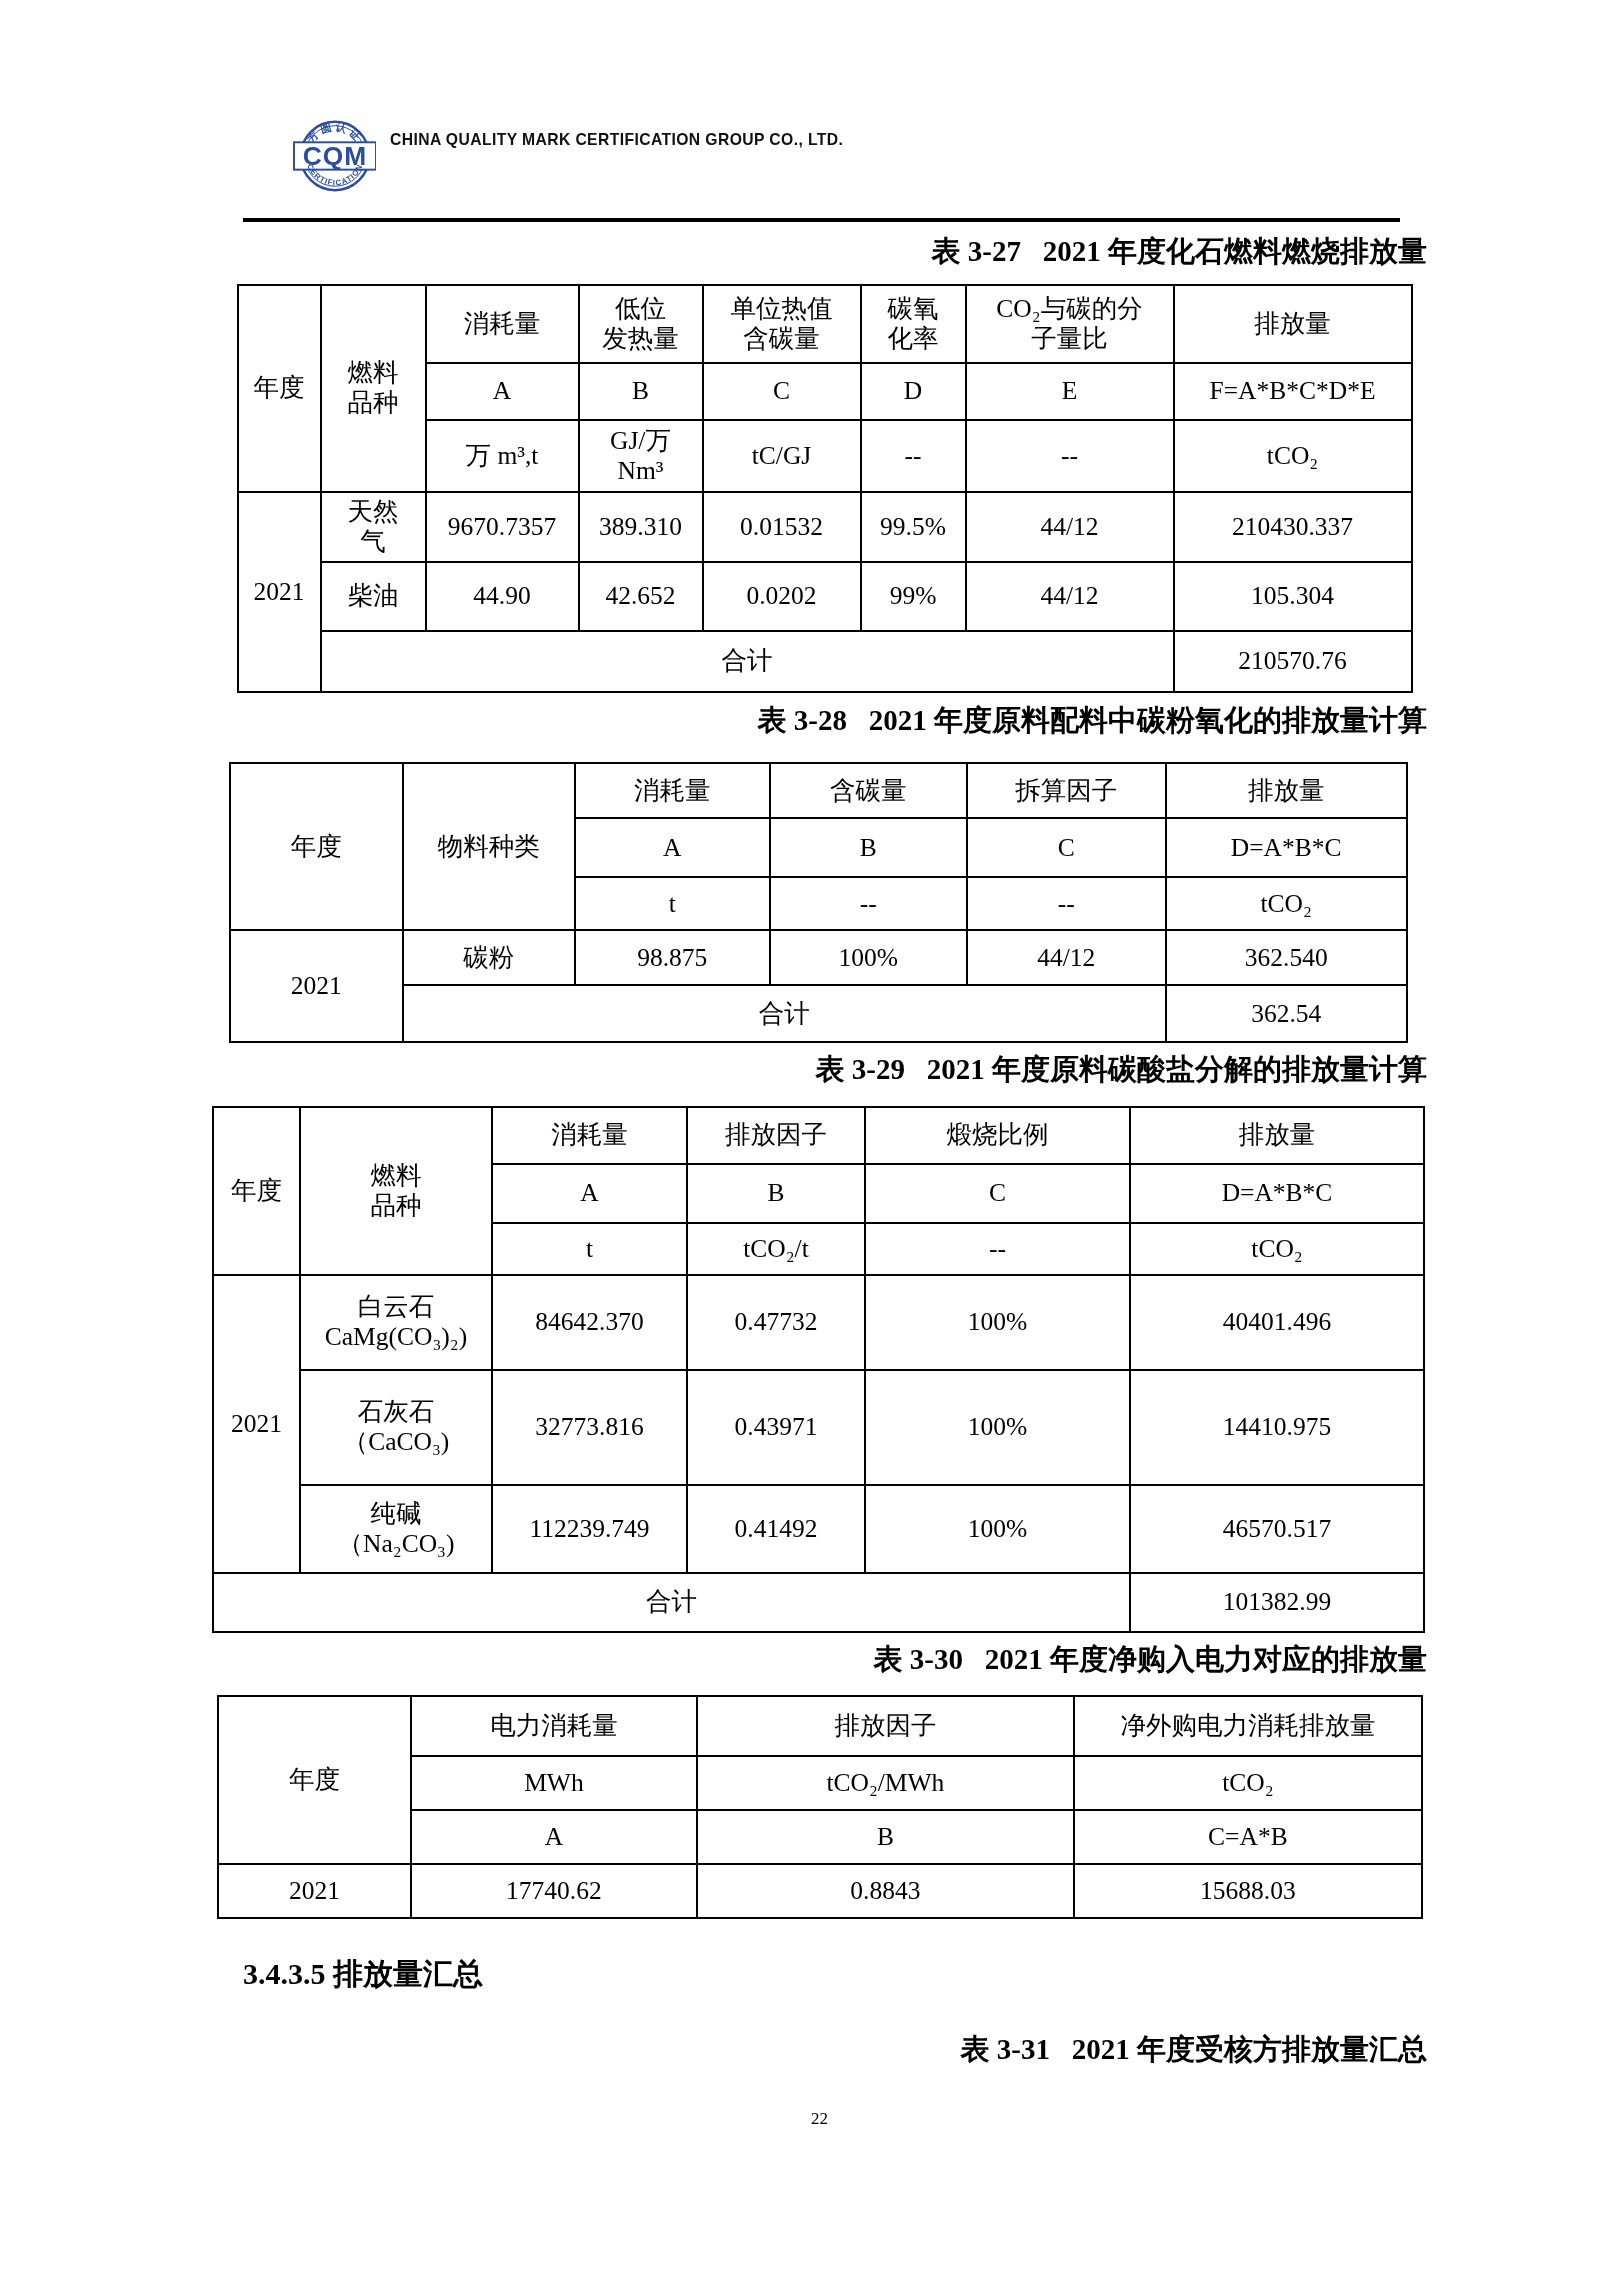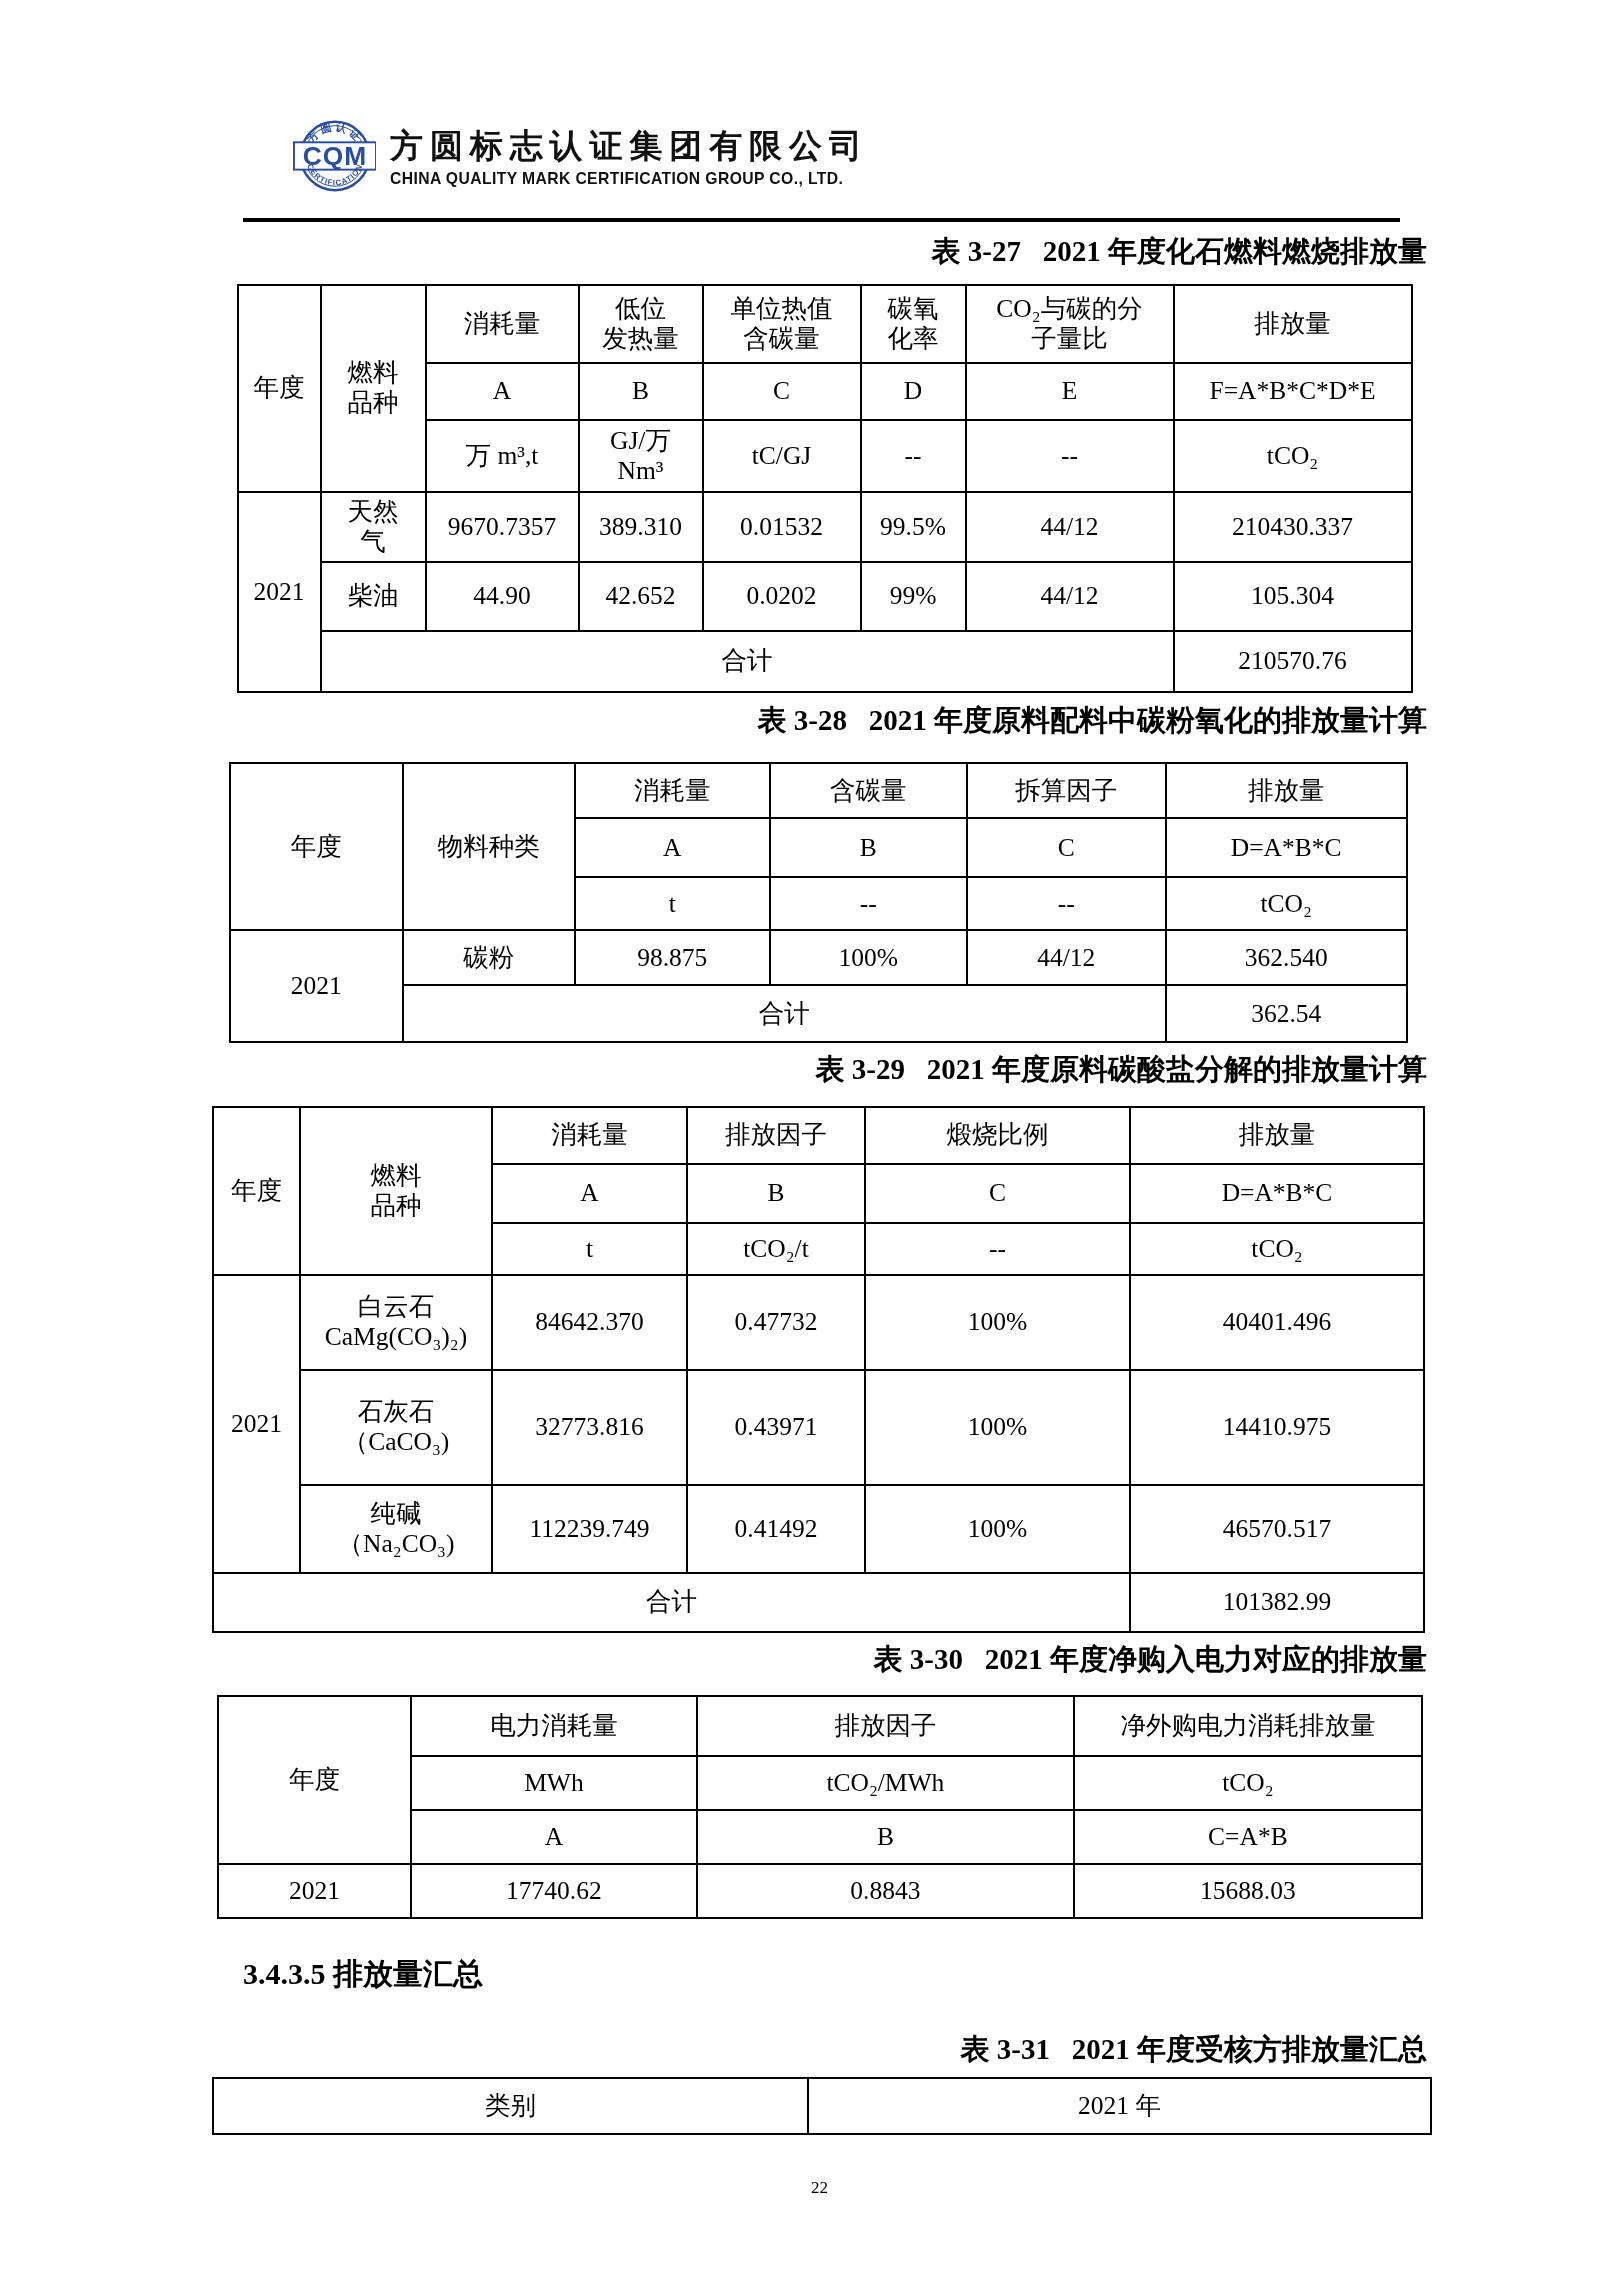--- a/index.html
+++ b/index.html
@@ -69,21 +69,20 @@
       <textPath href="#arcTop" startOffset="50%" text-anchor="middle">方圆认证</textPath>
     </text>
     <rect x="2" y="35" width="84" height="28" fill="#ffffff" stroke="#2a4d9e" stroke-width="2"></rect>
     <text x="44" y="58" font-size="27" font-weight="bold" fill="#2a4d9e" text-anchor="middle" font-family="Liberation Sans, DejaVu Sans, sans-serif" letter-spacing="1">CQM</text>
     <text font-size="8" font-weight="bold" fill="#2a4d9e" font-family="Liberation Sans, DejaVu Sans, sans-serif" letter-spacing="1">
       <textPath href="#arcBot" startOffset="50%" text-anchor="middle">CERTIFICATION</textPath>
     </text>
   </svg>
 
   <div class="company-block">
-    <div class="company-cn">方圆标志认证集团有限公司</div>
     <div class="company-en">CHINA QUALITY MARK CERTIFICATION GROUP CO., LTD.</div>
   </div>
 
   <div class="head-rule"></div>
 
   <div class="content">
 
     <div class="table-caption cap27">表 3-27   2021 年度化石燃料燃烧排放量</div>
 
     <table class="doc-table t27">
@@ -301,29 +300,17 @@
           <td>0.8843</td>
           <td class="cell-left">15688.03</td>
         </tr>
       </tbody>
     </table>
 
     <div class="section-heading">3.4.3.5 排放量汇总</div>
 
     <div class="table-caption cap31">表 3-31   2021 年度受核方排放量汇总</div>
 
-    <table class="doc-table t31">
-      <colgroup>
-        <col style="width:595px">
-          <col style="width:623px">
-      </colgroup>
-      <tbody>
-        <tr style="height:56px">
-          <td>类别</td>
-          <td>2021 年</td>
-        </tr>
-      </tbody>
-    </table>
 
     <div class="page-number">22</div>
   </div>
 </div>
 
 
 </body></html>

